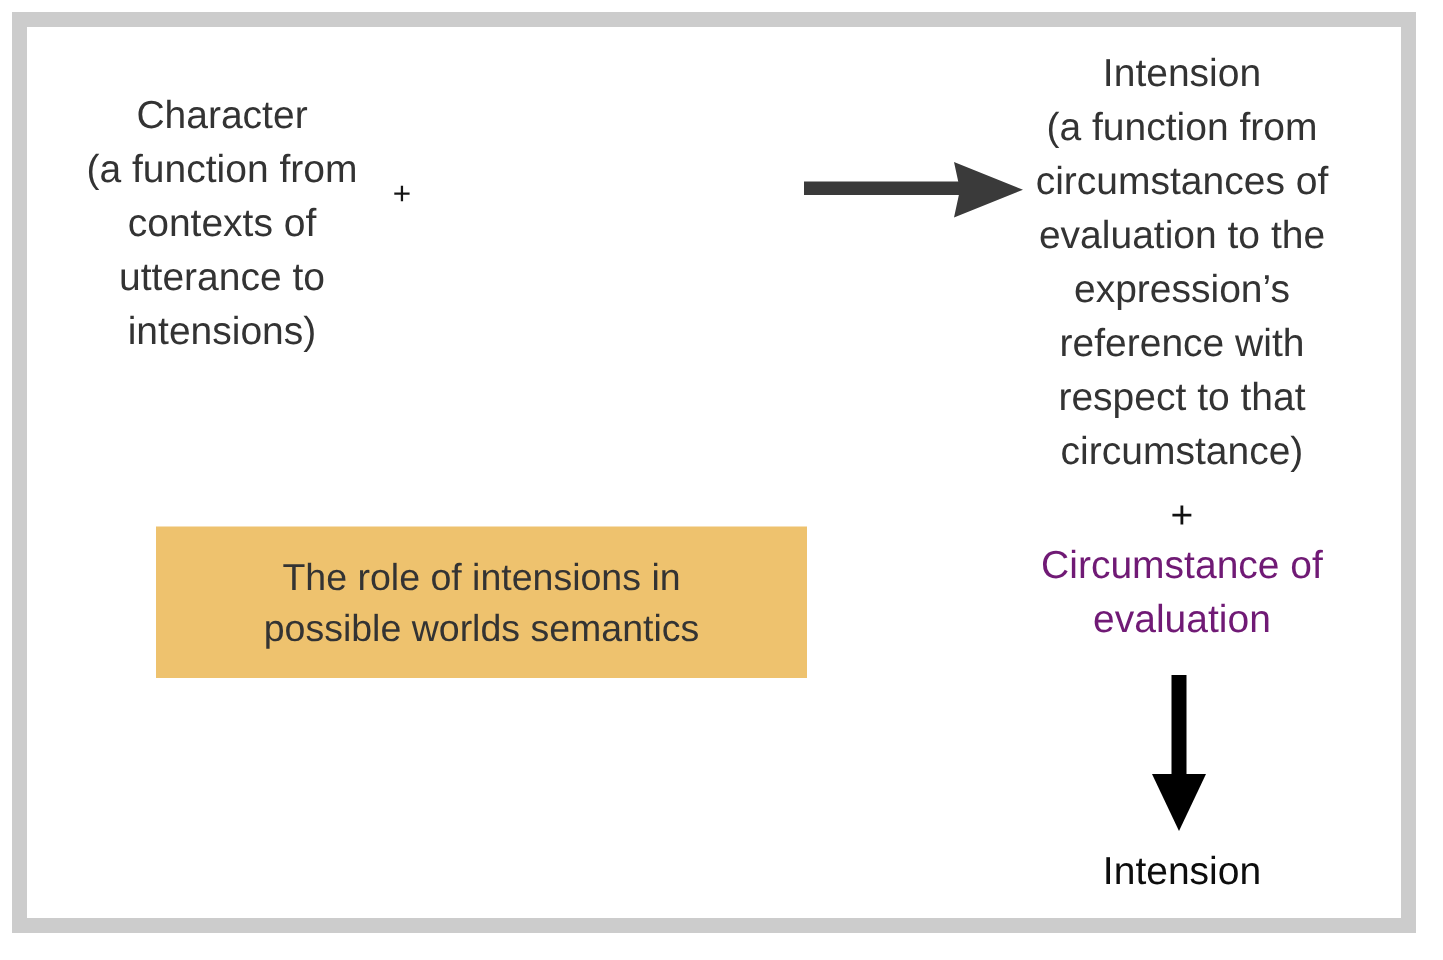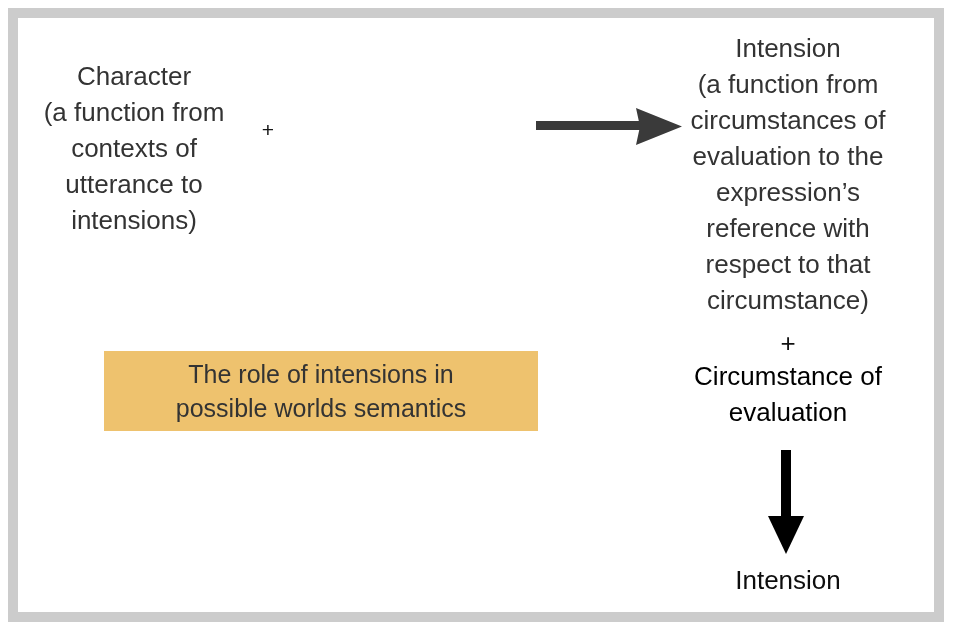--- a/index.html
+++ b/index.html
@@ -36,21 +36,21 @@
   .txt {
     position: absolute;
     text-align: center;
     line-height: 36px;
     font-size: 26px;
     white-space: pre-line;
   }
 
   
   #character-block {
-    left: 14px;
+    left: 28px;
     top: 58px;
     width: 240px;
     color: #333333;
   }
 
   
   #plus-1 {
     left: 246px;
     top: 108px;
     width: 44px;
@@ -93,21 +93,21 @@
     font-size: 26px;
     line-height: 34px;
     color: #111111;
   }
 
   
   #circumstance-block {
     left: 668px;
     top: 358px;
     width: 240px;
-    color: #000000;
+    color: #701a75;
   }
 
   
   #arrow-down {
     position: absolute;
     left: 750px;
     top: 450px;
     width: 72px;
     height: 106px;
   }
@@ -119,21 +119,21 @@
     width: 240px;
     color: #0d0d0d;
   }
 
   
   #caption-box {
     position: absolute;
     left: 104px;
     top: 351px;
     width: 434px;
-    height: 80px;
+    height: 101px;
     background: #eec26e;
     display: flex;
     align-items: center;
     justify-content: center;
   }
   #caption-text {
     text-align: center;
     font-size: 25px;
     line-height: 34px;
     color: #333333;

